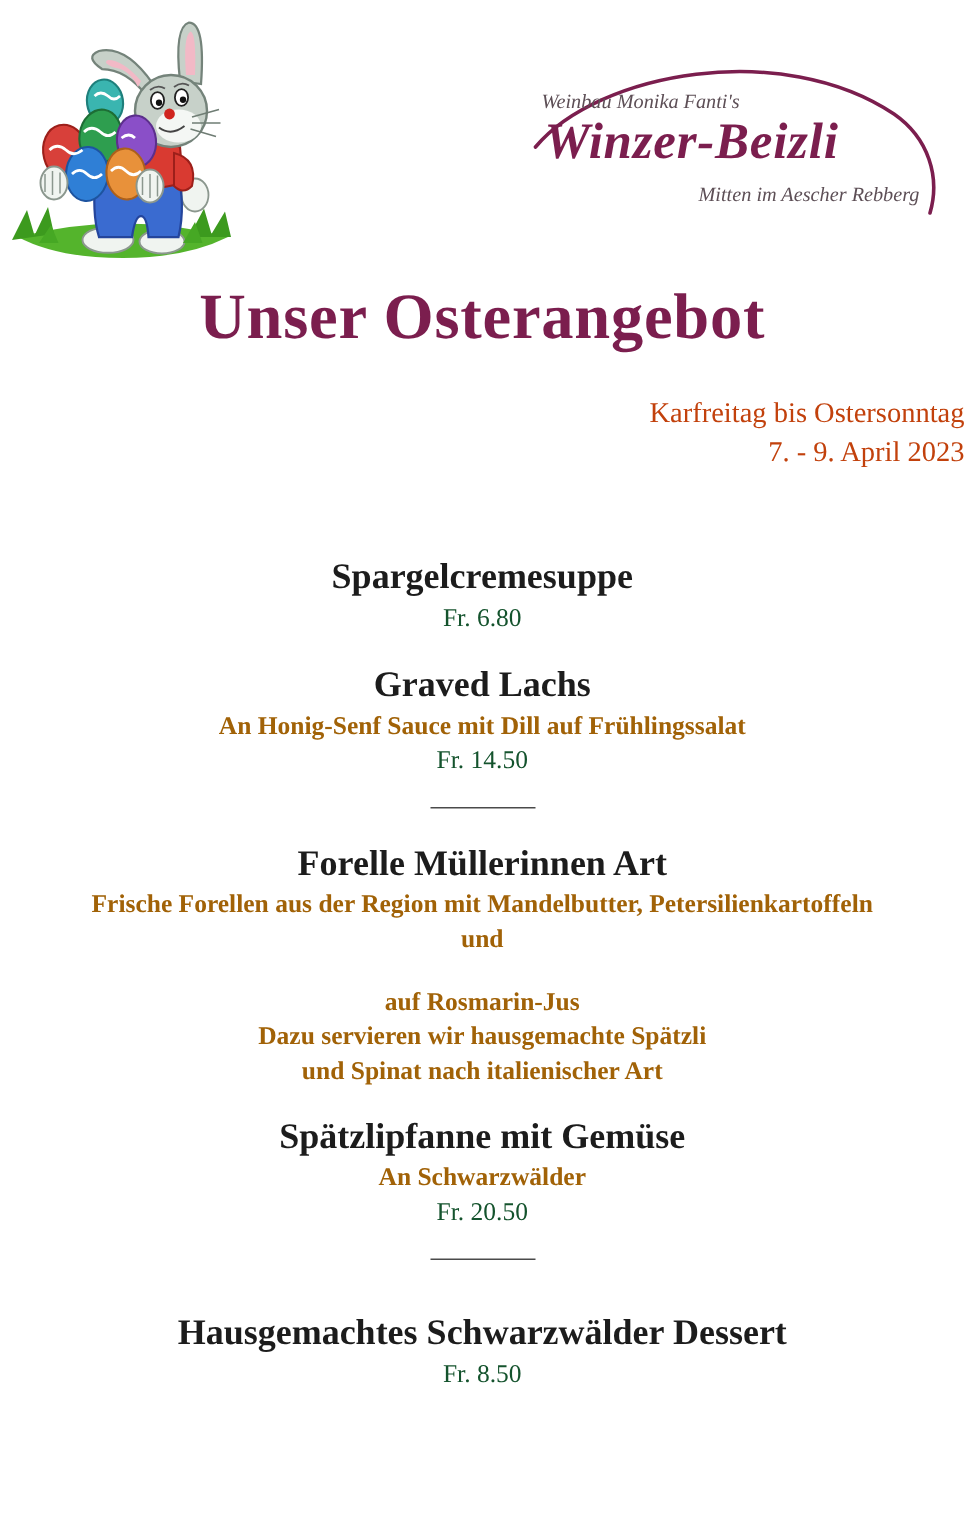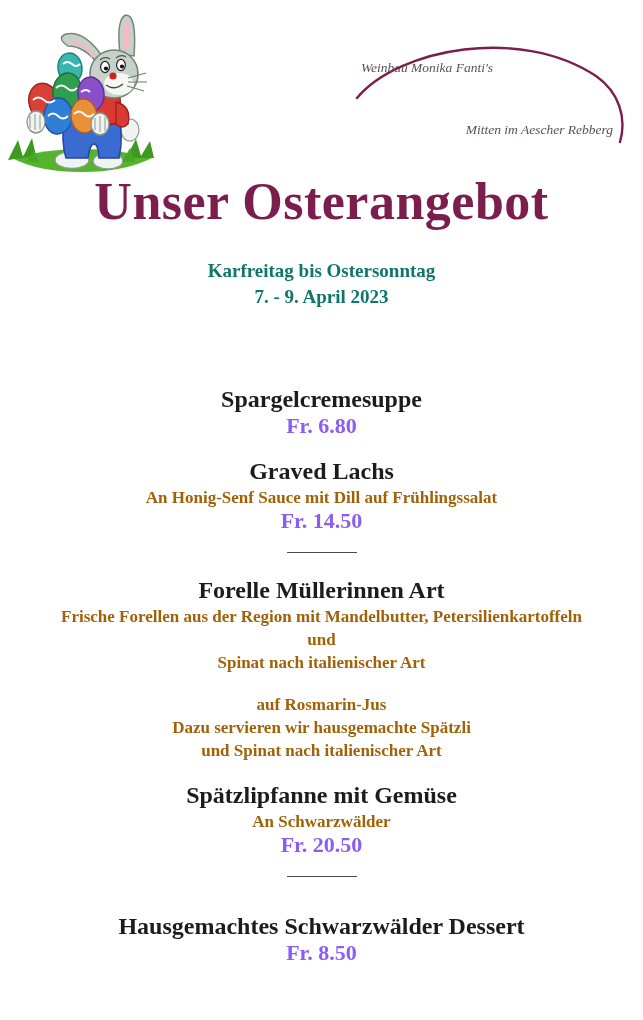--- a/index.html
+++ b/index.html
@@ -45,53 +45,54 @@
     position: absolute; left: 12px; top: 40px;
     font-style: italic; font-weight: bold; font-size: 34px;
     color: #7b1e4e; white-space: nowrap; letter-spacing: .5px;
   }
   .logo .tag-bottom {
     position: absolute; right: 26px; top: 86px;
     font-style: italic; font-size: 13.5px; color: #5d4f56; white-space: nowrap;
   }
   
   .page-title {
-    margin-top: 0;
-    font-size: 52px;
+    margin-top: 15px;
+    font-size: 43px;
     font-weight: bold;
     color: #7b1e4e;
     letter-spacing: .5px;
   }
   .subtitle {
     margin-top: 27px;
-    color: #0f766e;
-    font-weight: bold;
+    color: #c2410c;
+    font-weight: normal;
     font-size: 19px;
     line-height: 26px;
+    text-align: right;
   }
   
-  .menu { margin-top: 75px; }
+  .menu { margin-top: 56px; }
   .menu-item { margin-bottom: 19px; }
   .item-name {
     font-size: 24px;
     font-weight: bold;
     line-height: 29px;
     color: #1c1c1c;
   }
   .item-desc {
     font-size: 17px;
     font-weight: bold;
     line-height: 23px;
     color: #a16207;
   }
   .item-price {
-    font-size: 22px;
-    font-weight: bold;
+    font-size: 17px;
+    font-weight: normal;
     line-height: 24px;
-    color: #8b5cf6;
+    color: #14532d;
   }
   .divider {
     width: 70px;
     border: none;
     border-top: 1.6px solid #4a4a4a;
     margin: 9px auto 23px auto;
   }
   .spacer-lg { height: 12px; }
 </style>
 </head>
@@ -163,20 +164,21 @@
       <path d="M89 106 L89 118 M94 104 L94 120 M99 105 L99 119" stroke="#8b978e" stroke-width="1"></path>
 
       <path d="M20 150 L28 138 L33 150 Z M116 150 L124 136 L129 150 Z" fill="#46a824"></path>
     </svg>
 
     <div class="logo">
       <svg class="arc" viewBox="0 0 288 122" xmlns="http://www.w3.org/2000/svg">
         <path d="M6 62 C 48 12, 170 -10, 245 40 C 268 56, 276 82, 269 106" fill="none" stroke="#7b1e4e" stroke-width="2.4" stroke-linecap="round"></path>
       </svg>
       <div class="tag-top">Weinbau Monika Fanti's</div>
+      <div class="logo-name">Winzer-Beizli</div>
       <div class="tag-bottom">Mitten im Aescher Rebberg</div>
     </div>
   </div>
 
   <div class="page-title">Unser Osterangebot</div>
 
   <div class="subtitle">
     <div>Karfreitag bis Ostersonntag</div>
     <div>7. - 9. April 2023</div>
   </div>
@@ -193,21 +195,20 @@
       <div class="item-desc">An Honig-Senf Sauce mit Dill auf Frühlingssalat</div>
       <div class="item-price">Fr. 14.50</div>
     </div>
 
     <hr class="divider">
 
     <div class="menu-item">
       <div class="item-name">Forelle Müllerinnen Art</div>
       <div class="item-desc">Frische Forellen aus der Region mit Mandelbutter, Petersilienkartoffeln</div>
       <div class="item-desc">und</div>
-      <div class="item-desc">Spinat nach italienischer Art</div>
     </div>
 
     <div class="menu-item">
       <div class="item-desc">auf Rosmarin-Jus</div>
       <div class="item-desc">Dazu servieren wir hausgemachte Spätzli</div>
       <div class="item-desc">und Spinat nach italienischer Art</div>
     </div>
 
     <div class="menu-item">
       <div class="item-name">Spätzlipfanne mit Gemüse</div>

